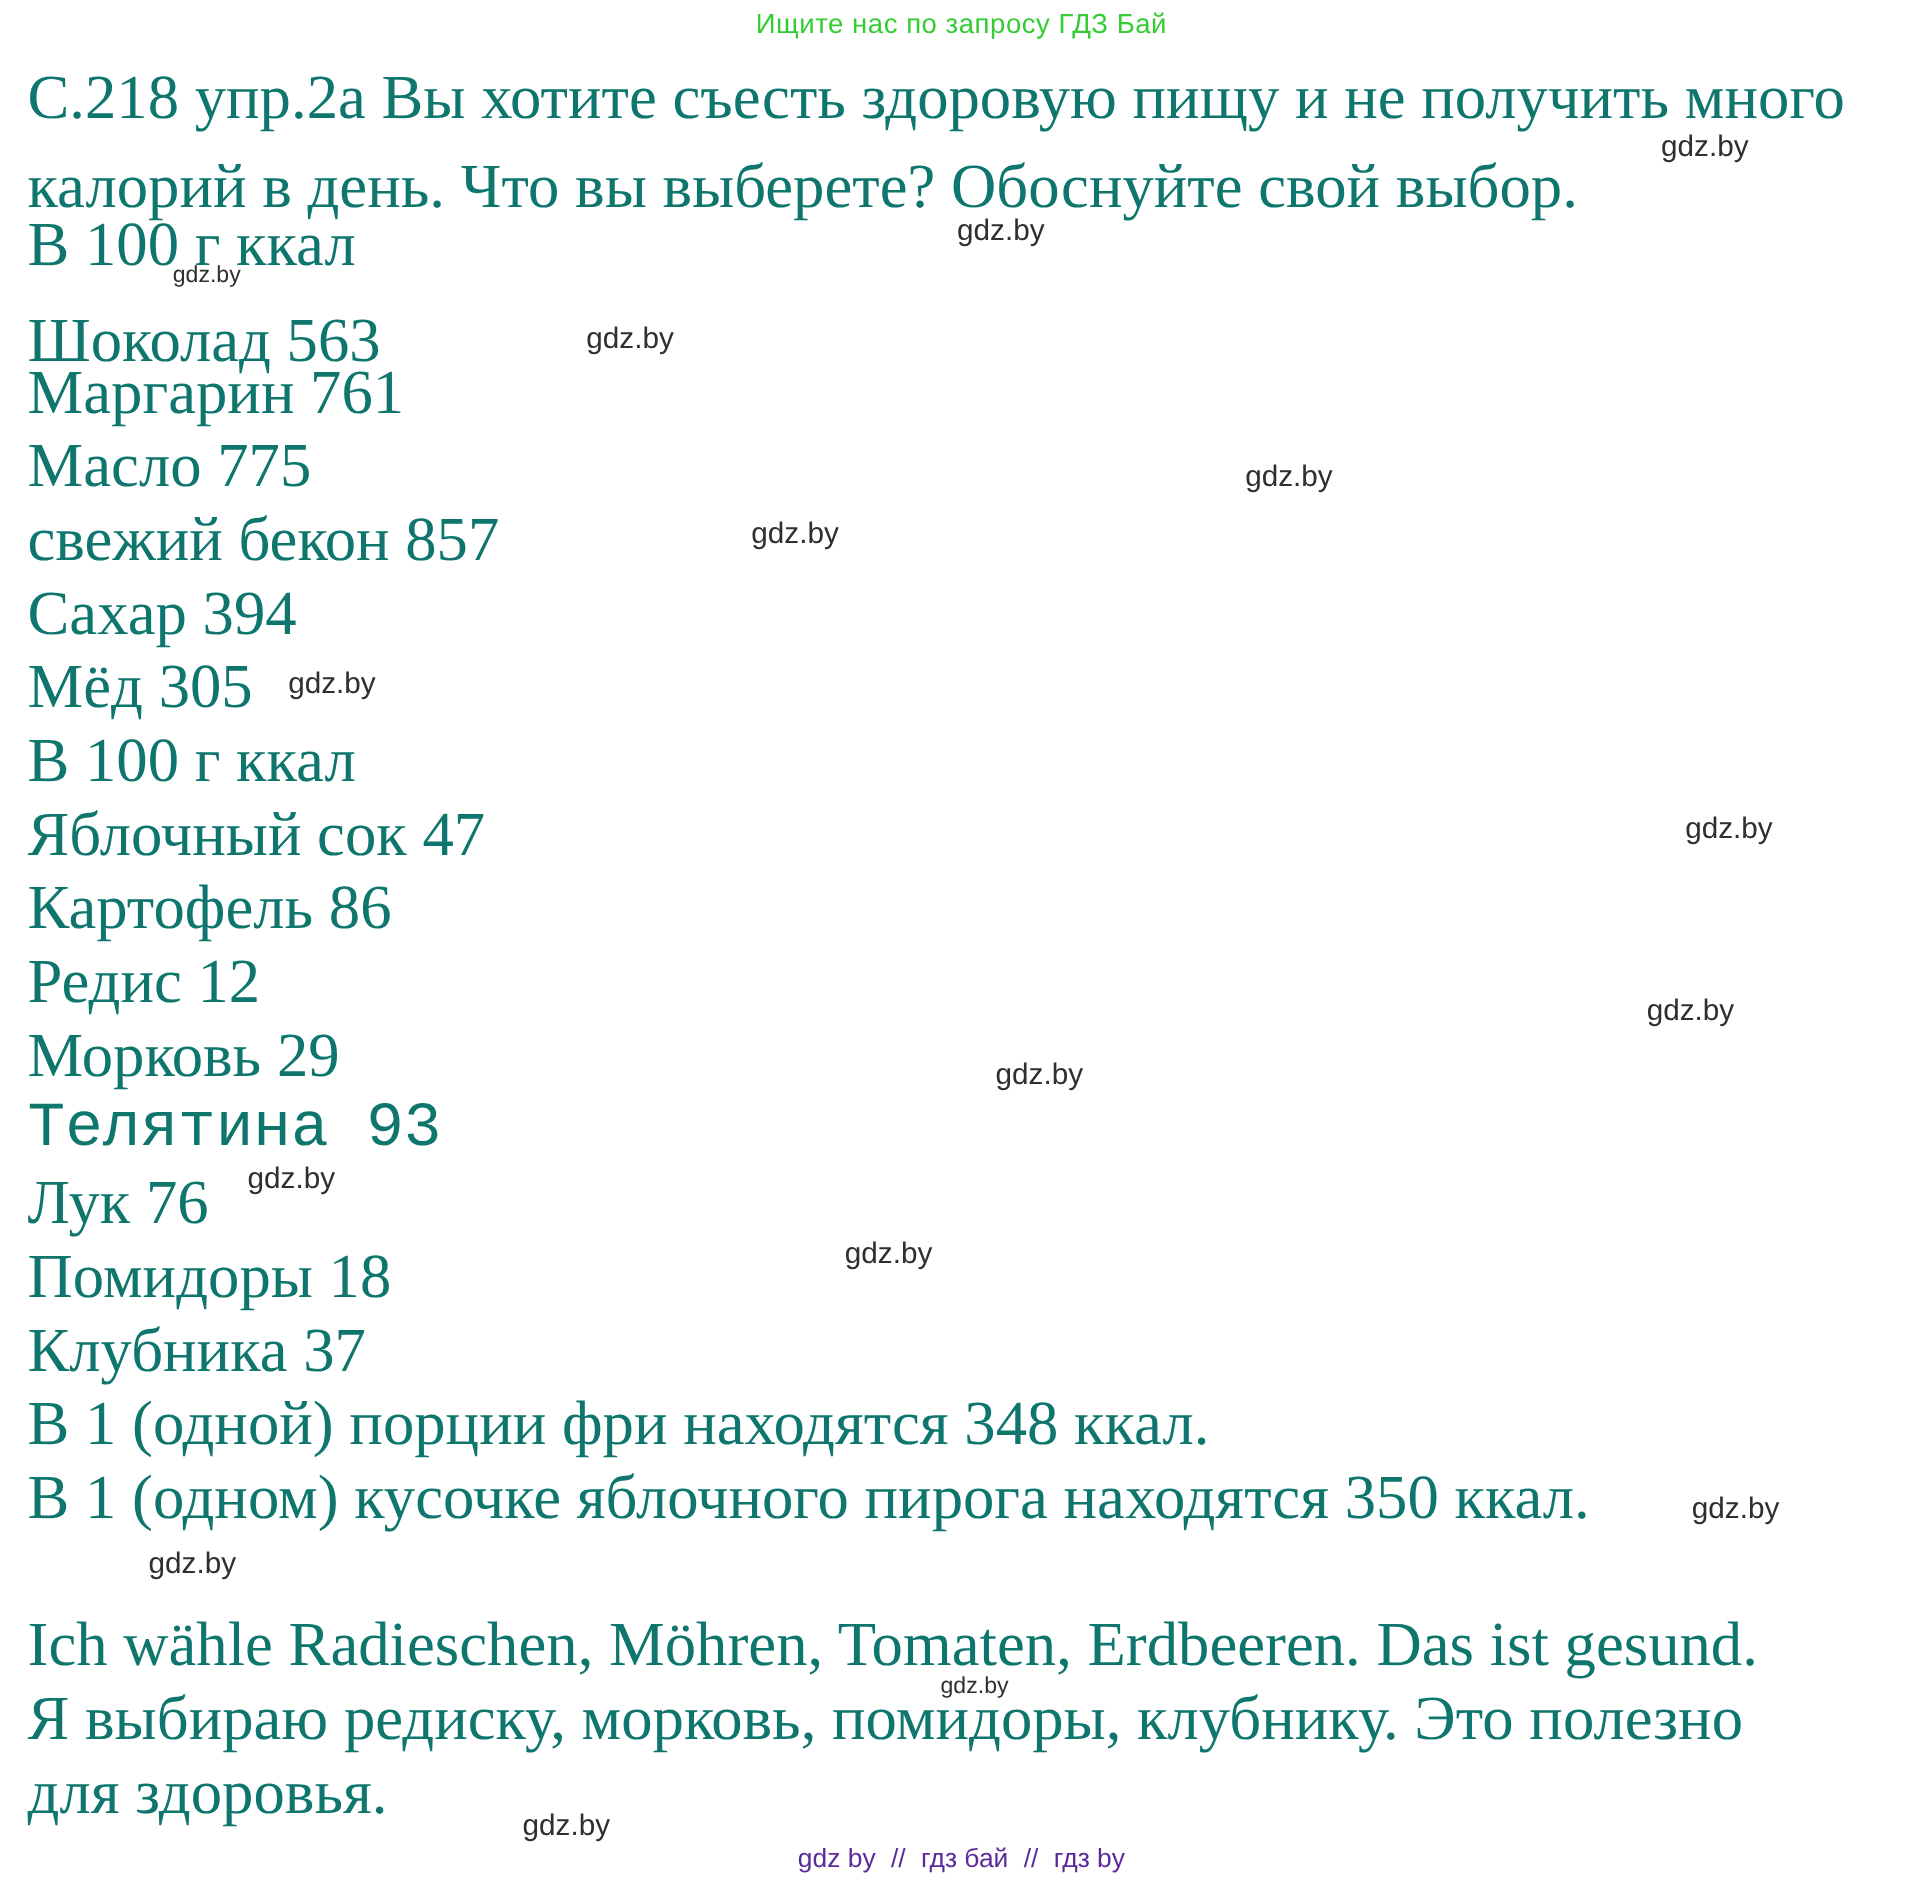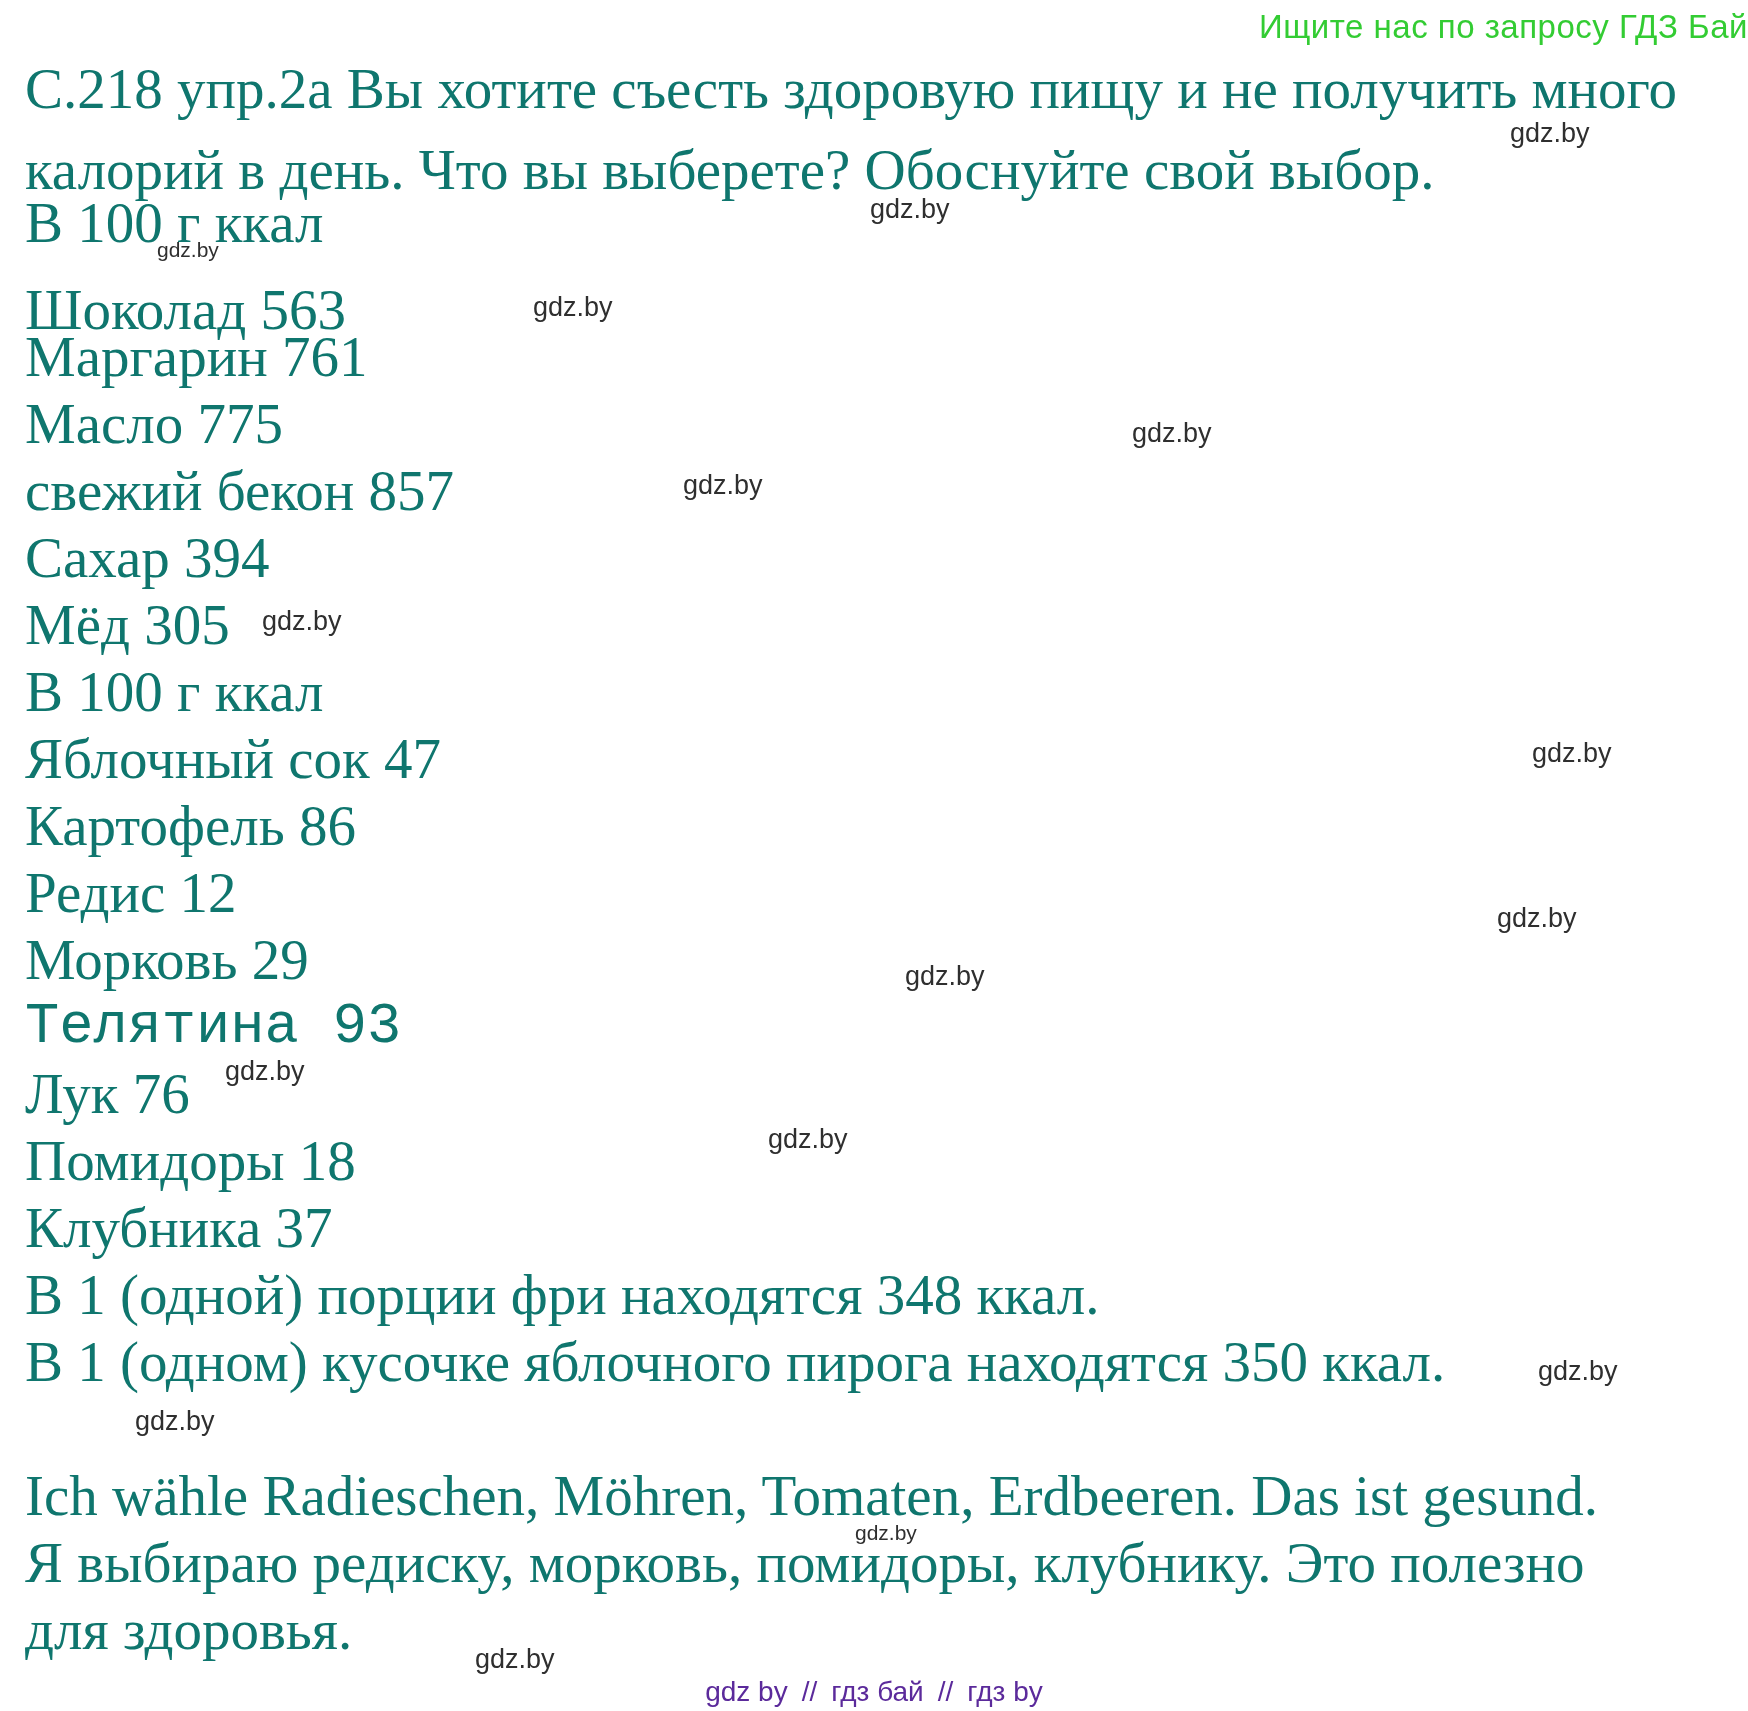--- a/index.html
+++ b/index.html
@@ -7,23 +7,23 @@
     position:relative;
     width:1748px;
     height:1711px;
     background:#ffffff;
     overflow:hidden;
     font-family:"Liberation Serif", serif;
   }
   .promo{
     position:absolute;
     top:8px; left:0; width:1748px;
-    text-align:right;
+    text-align:center;
     font-family:"Liberation Sans", sans-serif;
-    font-size:33px;
+    font-size:25px;
     font-weight:500;
     letter-spacing:0.5px;
   }
   .doc-line{
     position:absolute;
     left:25px;
     white-space:nowrap;
     font-size:57px;
     line-height:62px;
     color:#0f766e;
@@ -33,21 +33,21 @@
     font-family:"Liberation Sans", sans-serif;
     font-size:27px;
     white-space:nowrap;
   }
   .wm-small{ font-size:21px; }
   .site-footer{
     position:absolute;
     left:0; top:1676px; width:1748px;
     text-align:center;
     font-family:"Liberation Sans", sans-serif;
-    font-size:28px;
+    font-size:24px;
   }
   .site-footer .sep{ margin:0 14px; }
 </style>
 </head>
 <body>
 
 <div class="page">
 
   <div class="promo" style="color: rgb(51, 204, 51);">Ищите нас по запросу ГДЗ Бай</div>
 

